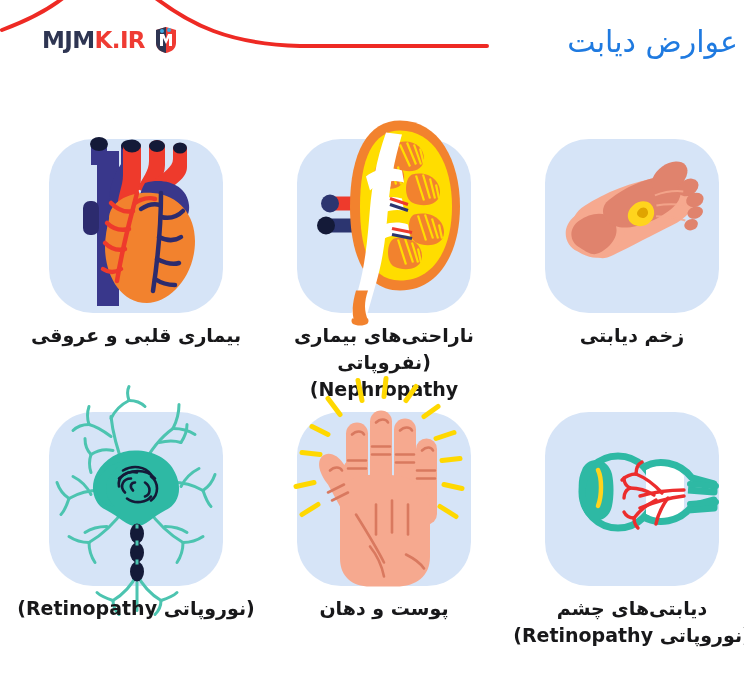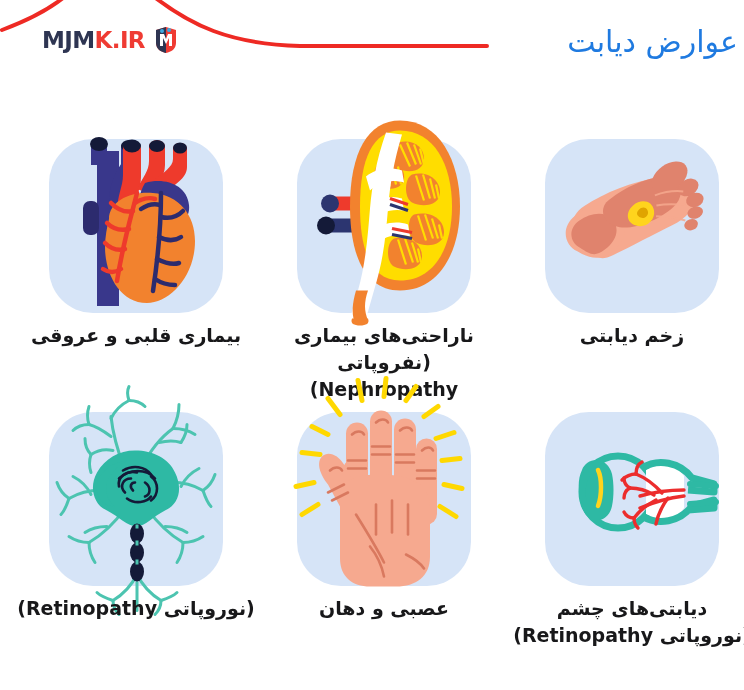--- a/index.html
+++ b/index.html
@@ -387,21 +387,21 @@
           <path d="M92 108 L92 138"></path>
           <path d="M108 104 L108 136"></path>
           <path d="M124 108 L124 138"></path>
           <path d="M72 118 C82 134 92 150 100 166"></path>
           <path d="M86 150 C94 160 98 170 100 180"></path>
           <path d="M122 158 C130 162 136 166 140 172"></path>
         </g>
       </svg>
     </div>
     <div class="label">
-      <div class="ltr-line">عصبی و دهان</div>
+      <div class="ltr-line">پوست و دهان</div>
     </div>
   </div>
 
   <div class="cell">
     <div class="card">
       <svg class="art" width="180" height="130" viewBox="0 0 180 130">
         <path d="M40 36 C42 30 48 26 54 26 C62 26 68 32 70 40 C72 50 72 62 70 72 C68 82 60 88 52 86 C44 84 40 76 38 66 C36 54 36 44 40 36 Z" fill="#2eb9a4"></path>
         <circle cx="76" cy="58" r="36" fill="none" stroke="#2eb9a4" stroke-width="7"></circle>
         <path d="M104 36 C118 28 134 30 142 42 L142 74 C134 86 118 88 104 80 Z" fill="#ffffff"></path>
         <path d="M100 34 C116 24 138 28 150 44 L172 50 L172 58 L146 56" fill="none" stroke="#2eb9a4" stroke-width="7" stroke-linejoin="round"></path>

